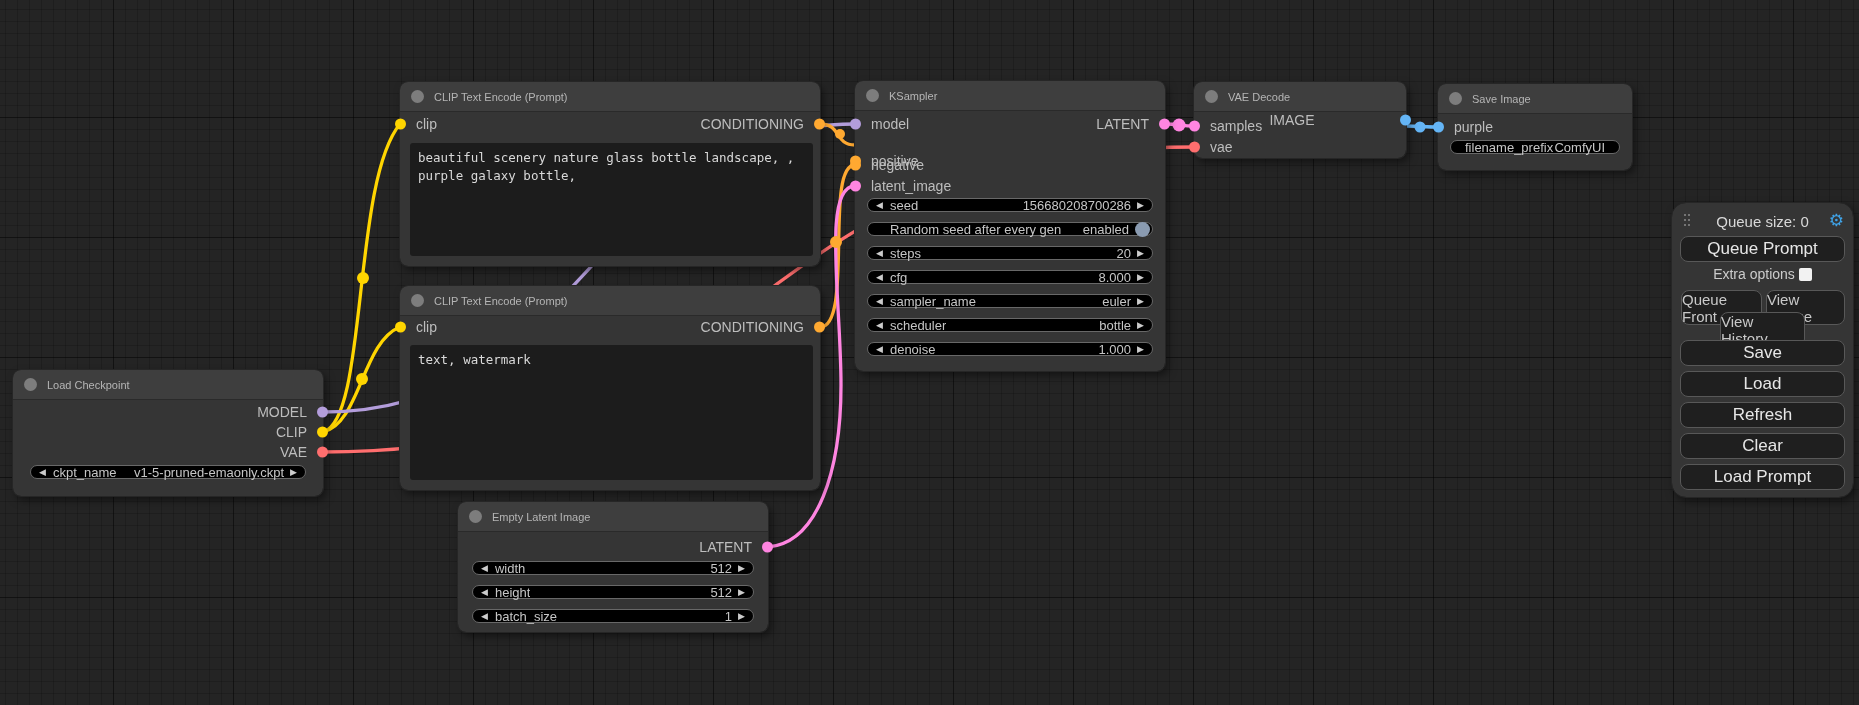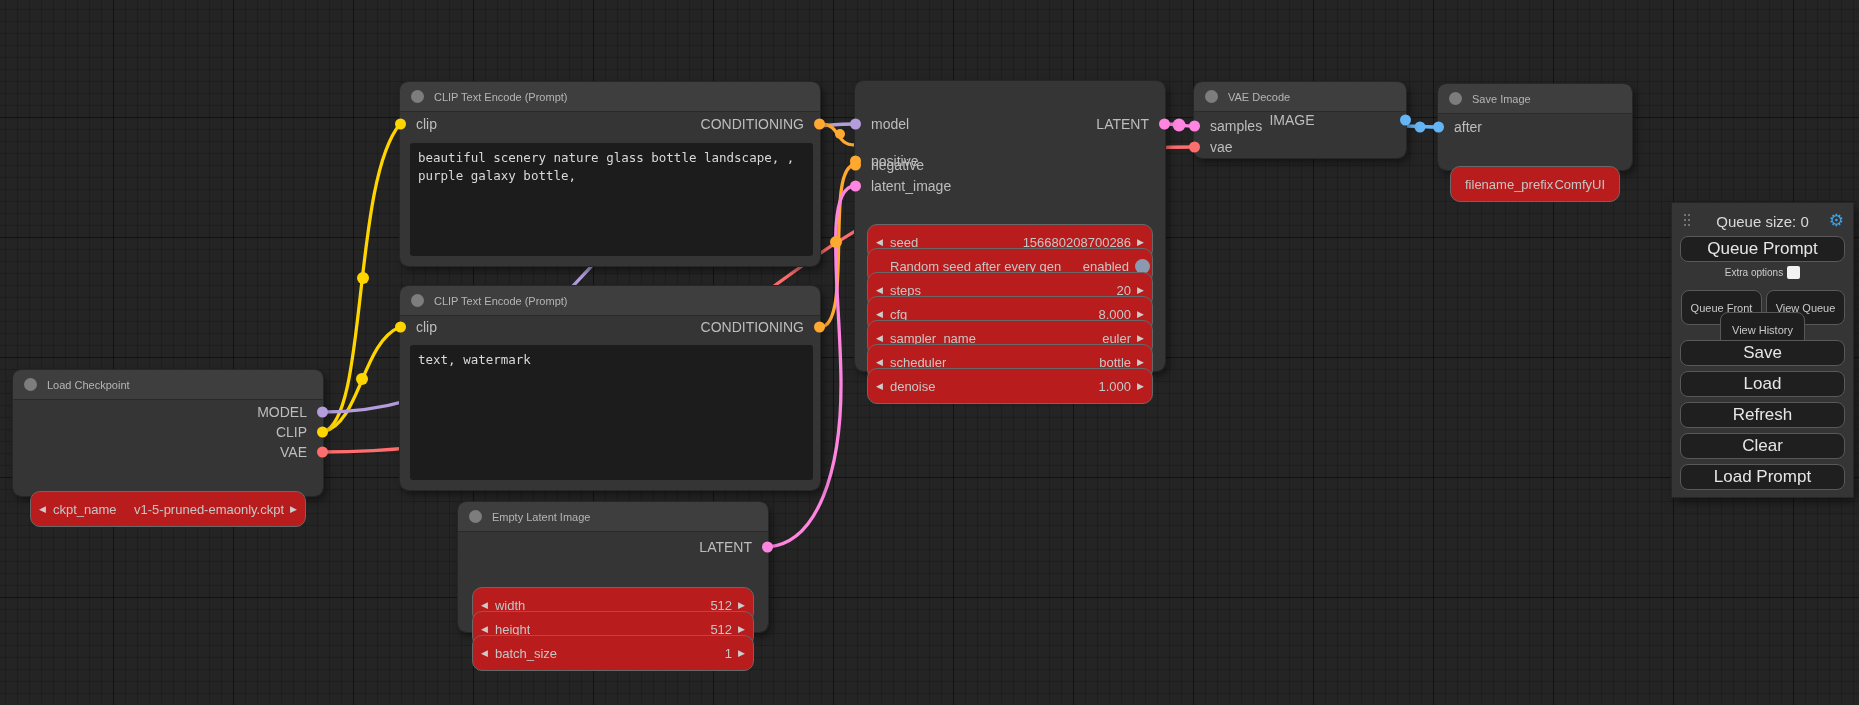--- a/index.html
+++ b/index.html
@@ -27,53 +27,53 @@
   }
   .collapse-dot{width:13px;height:13px;border-radius:50%;background:#7d7d7d;flex:none;}
   .title-text{font-size:11px;color:#b5b5b5;white-space:nowrap;}
   .slot{position:absolute;height:20px;display:flex;align-items:center;font-size:14px;color:#bdbdbd;}
   .slot.in{left:0;padding-left:16px;}
   .slot.out{right:0;padding-right:16px;justify-content:flex-end;width:100%;box-sizing:border-box;}
   .dot{position:absolute;width:11px;height:11px;border-radius:50%;top:50%;transform:translateY(-50%);}
   .slot.in .dot{left:-5px;}
   .slot.out .dot{right:-5px;}
   .widget{
-    position:absolute;height:36px;background:#b91c1c;border:1px solid #686868;border-radius:10px;
+    position:absolute;height:14px;background:#000000;border:1px solid #686868;border-radius:10px;
     display:flex;align-items:center;box-sizing:border-box;padding:0 8px;
-    font-size:13px;color:#c6c6c6;white-space:nowrap;margin-top:26px;
+    font-size:13px;color:#c6c6c6;white-space:nowrap;
   }
   .warrow{font-size:9px;color:#cccccc;flex:none;}
   .wlabel{margin-left:7px;overflow:hidden;}
   .wlabel.noarrow{margin-left:14px;}
   .wspace{flex:1;}
   .wvalue{margin-right:6px;}
   .wtoggle{width:15px;height:15px;border-radius:50%;flex:none;margin-right:-6px;}
   .prompt{
     position:absolute;background:#1c1c1c;border:none;border-radius:3px;resize:none;
     color:#d9d9d9;font-family:"DejaVu Sans Mono", monospace;font-size:12.5px;line-height:1.45;
     padding:6px 8px;box-sizing:border-box;outline:none;
   }
   
   .qpanel{
     position:absolute;left:1672px;top:203px;width:181px;height:294px;z-index:3;
-    background:#353535;border-radius:0;box-shadow:3px 4px 10px rgba(0,0,0,.55);outline:1px solid #262626;
+    background:#353535;border-radius:14px;box-shadow:3px 4px 10px rgba(0,0,0,.55);outline:1px solid #262626;
   }
   .qheader{position:absolute;left:0;top:7px;width:100%;height:22px;display:flex;align-items:center;}
   .qtitle{flex:1;text-align:center;font-size:15px;color:#d8d8d8;}
   .drag-handle{position:absolute;left:12px;top:4px;display:grid;grid-template-columns:4px 4px;grid-auto-rows:5px;}
   .drag-handle i{width:2px;height:2px;border-radius:50%;background:#8a8a8a;}
   .gear{position:absolute;right:9px;top:1px;font-size:17px;line-height:20px;}
   .qbtn{
     position:absolute;background:#1f1f1f;border:1px solid #585858;border-radius:8px;
     color:#e6e6e6;display:flex;align-items:center;justify-content:center;box-sizing:border-box;
     cursor:pointer;
   }
   .qbtn.big{left:8px;width:165px;height:26px;font-size:17px;}
-  .qbtn.small{height:35px;font-size:11px;color:#c9c9c9;}
-  .qextra{position:absolute;left:0;top:63px;width:100%;display:flex;align-items:center;justify-content:center;gap:4px;font-size:10px;color:#cccccc;}
+  .qbtn.small{height:35px;font-size:15px;color:#c9c9c9;}
+  .qextra{position:absolute;left:0;top:63px;width:100%;display:flex;align-items:center;justify-content:center;gap:4px;font-size:14px;color:#cccccc;}
   .qcheck{width:13px;height:13px;background:#f2f2f2;border-radius:2px;}
 </style>
 </head>
 <body>
 
 <div class="canvas">
 
   <svg class="links" width="1859" height="705">
     <path d="M323,432 C368,420 352,182 400,124" fill="none" stroke-width="3.3" stroke-linecap="round" stroke="#FFD500"></path>
     <path d="M323,432 C360,424 362,342 400,327" fill="none" stroke-width="3.3" stroke-linecap="round" stroke="#FFD500"></path>
@@ -176,20 +176,24 @@
     <div class="widget" style="left:14px;top:107px;width:282px;">
       <span class="warrow">◀</span>
       <span class="wlabel">batch_size</span>
       <span class="wspace"></span>
       <span class="wvalue">1</span>
       <span class="warrow">▶</span>
     </div>
   </div>
 
   <div class="node" style="left:855px;top:81px;width:310px;height:290px;">
+    <div class="node-title">
+      <span class="collapse-dot"></span>
+      <span class="title-text">KSampler</span>
+    </div>
     <div class="slot in" style="top:33px;">
       <span class="dot" style="background: rgb(179, 157, 219);"></span>
       <span>model</span>
     </div>
     <div class="slot in" style="top:70px;">
       <span class="dot" style="background: rgb(255, 169, 49);"></span>
       <span>positive</span>
     </div>
     <div class="slot in" style="top:74px;">
       <span class="dot" style="background: rgb(255, 169, 49);"></span>
@@ -272,21 +276,21 @@
     </div>
   </div>
 
   <div class="node" style="left:1438px;top:84px;width:194px;height:86px;">
     <div class="node-title">
       <span class="collapse-dot"></span>
       <span class="title-text">Save Image</span>
     </div>
     <div class="slot in" style="top:33px;">
       <span class="dot" style="background: rgb(100, 181, 246);"></span>
-      <span>after</span>
+      <span>purple</span>
     </div>
     <div class="widget" style="left:12px;top:56px;width:170px;">
       <span class="wlabel noarrow" style="margin-left:6px;">filename_prefix</span>
       <span class="wspace"></span>
       <span class="wvalue">ComfyUI</span>
     </div>
   </div>
 
   <div class="qpanel">
     <div class="qheader">

